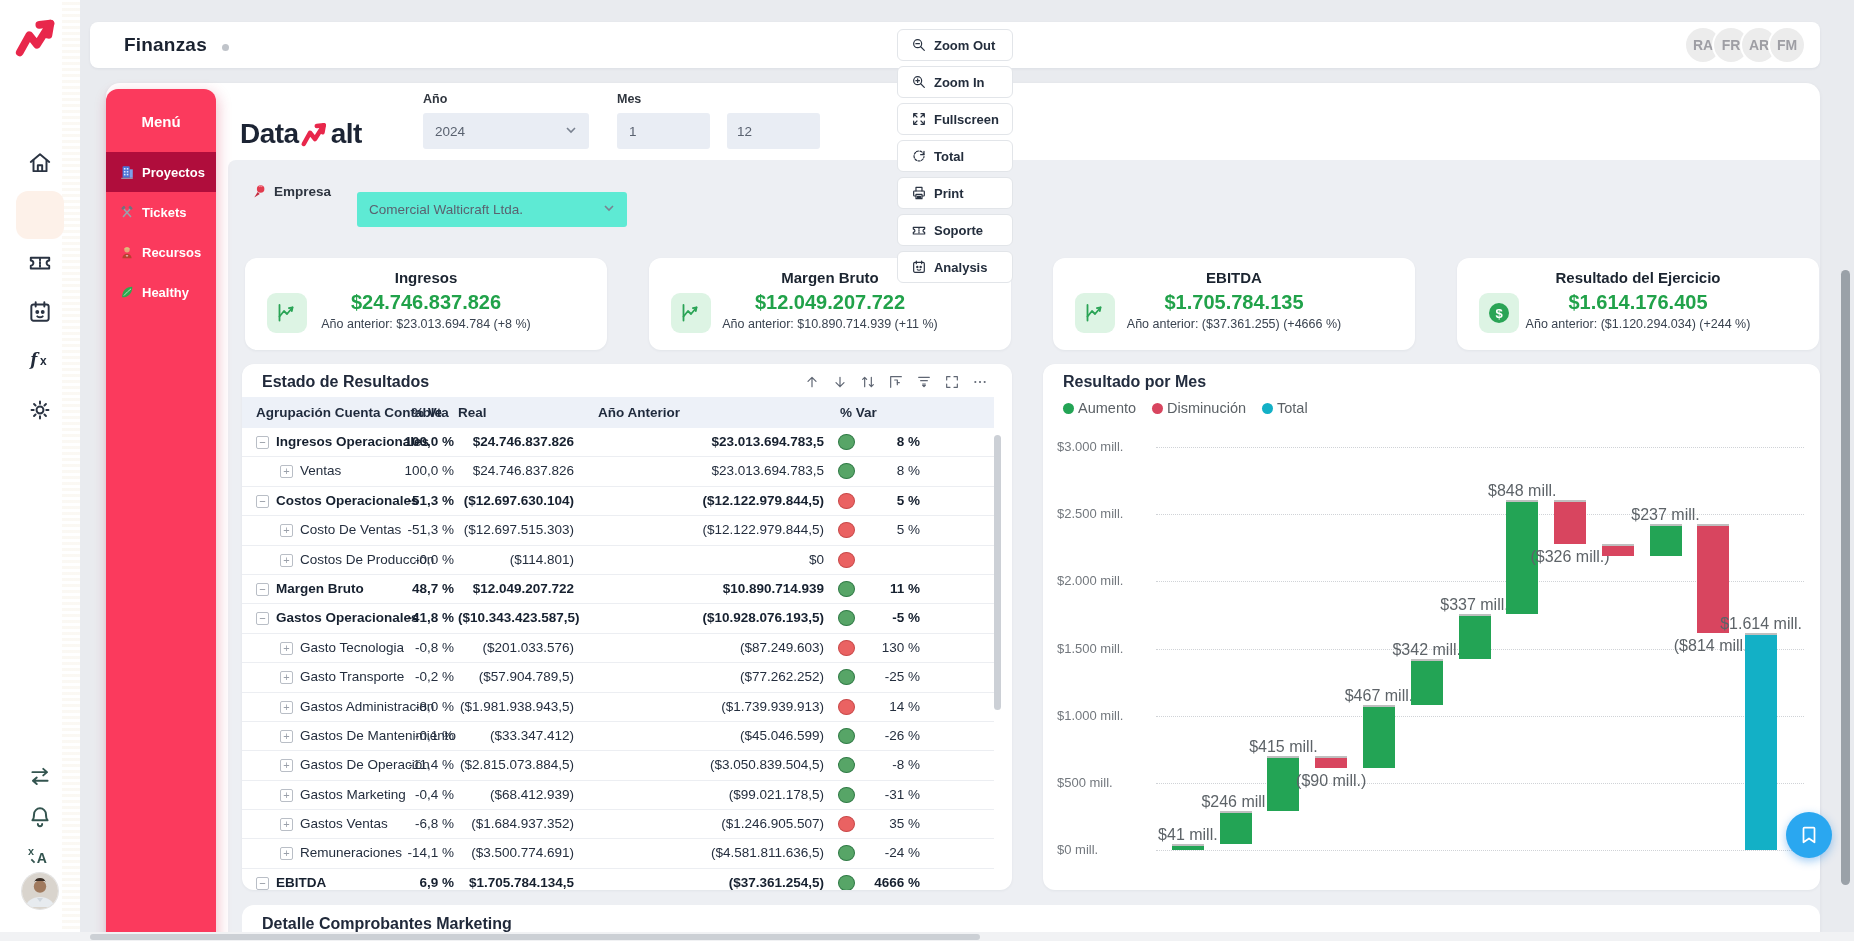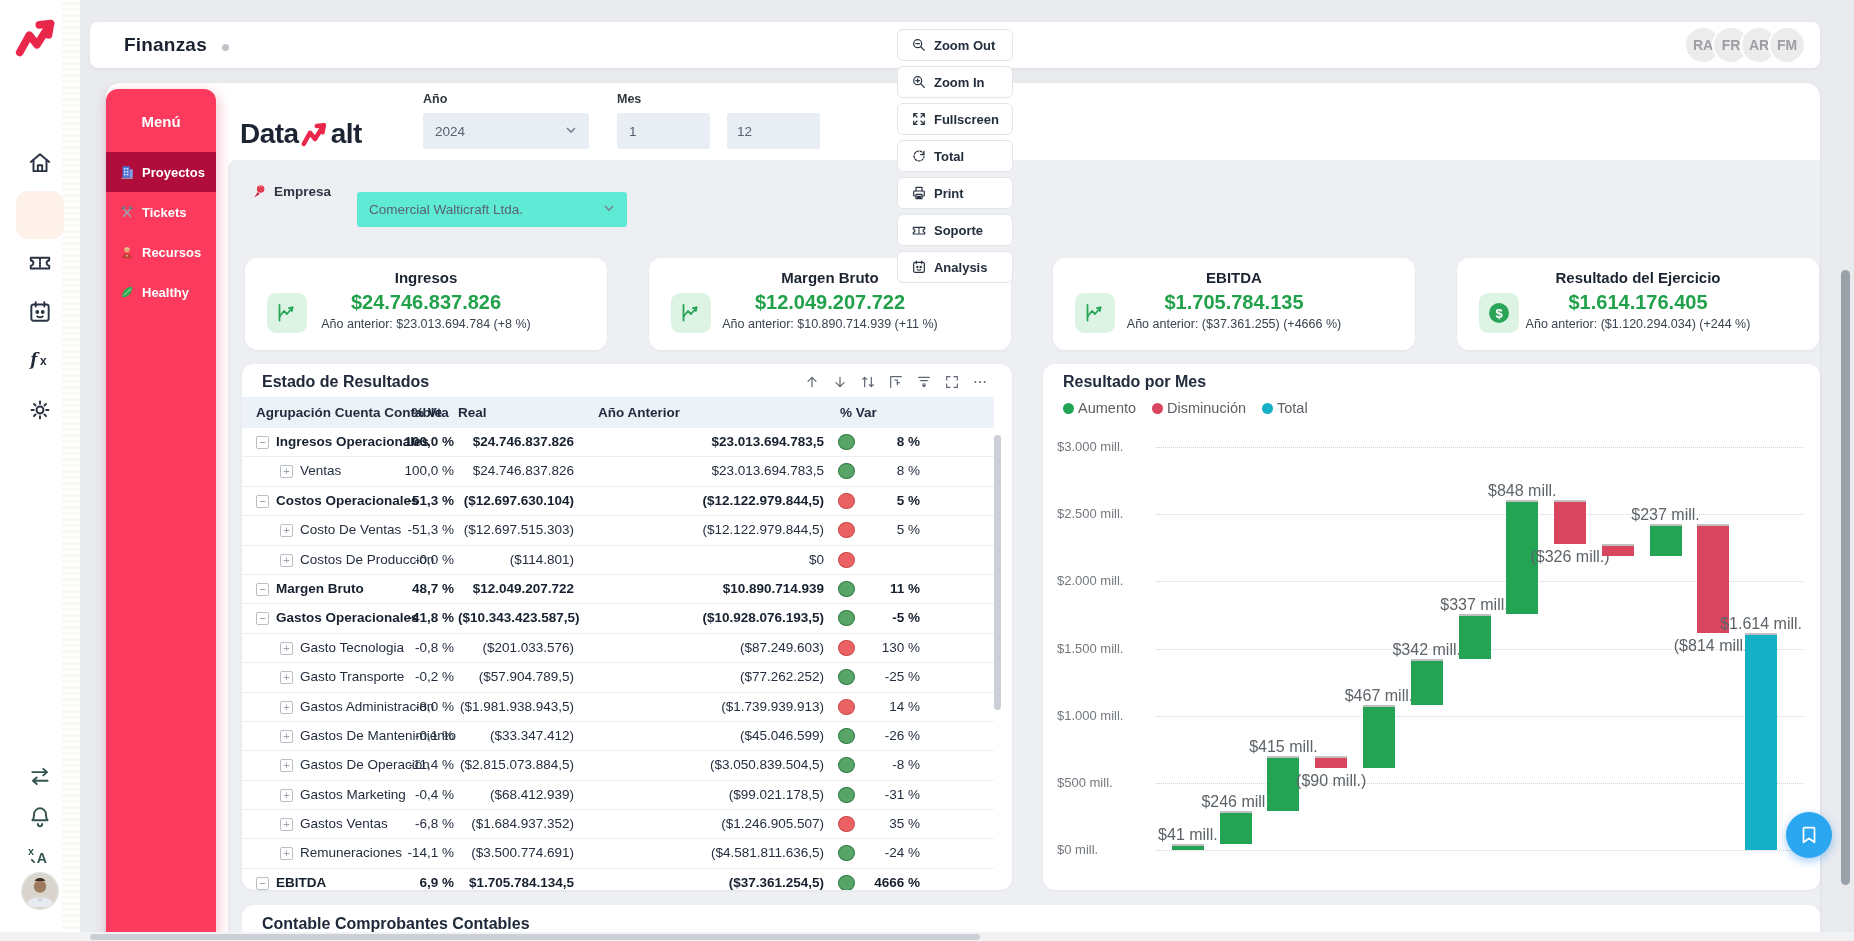--- a/index.html
+++ b/index.html
@@ -650,21 +650,21 @@
         <div class="wbar" style="left: 485.577px; top: 76.8387px; width: 32px; height: 31.837px; background: rgb(35, 164, 85);"></div>
         <div class="wlabel" style="left: 436.577px; top: 58.8387px;">$237 mill.</div>
         <div class="wbar" style="left: 533.346px; top: 76.8387px; width: 32px; height: 109.347px; background: rgb(216, 69, 95);"></div>
         <div class="wlabel" style="left: 484.346px; top: 190.186px;">($814 mill.)</div>
         <div class="wbar" style="left: 581.115px; top: 186.186px; width: 32px; height: 216.814px; background: rgb(19, 176, 198);"></div>
         <div class="wlabel" style="left: 532.115px; top: 168.186px;">$1.614 mill.</div>
       </div>
   </div>
 
   <div id="bottom-card" class="abs">
-    <div id="bottom-title">Contable Comprobantes Contables</div>
+    <div id="bottom-title">Detalle Comprobantes Marketing</div>
   </div>
 
   <div id="fab" class="abs">
     <svg viewBox="0 0 24 24">
         <path d="M7,4 h10 a1,1 0 0 1 1,1 v15 l-6,-4.2 l-6,4.2 V5 a1,1 0 0 1 1,-1 Z" fill="none" stroke="#fff" stroke-width="1.9" stroke-linejoin="round"></path>
       </svg>
   </div>
 
   <div id="h-scroll-track" class="abs"></div>
   <div id="h-scroll" class="abs"></div>

